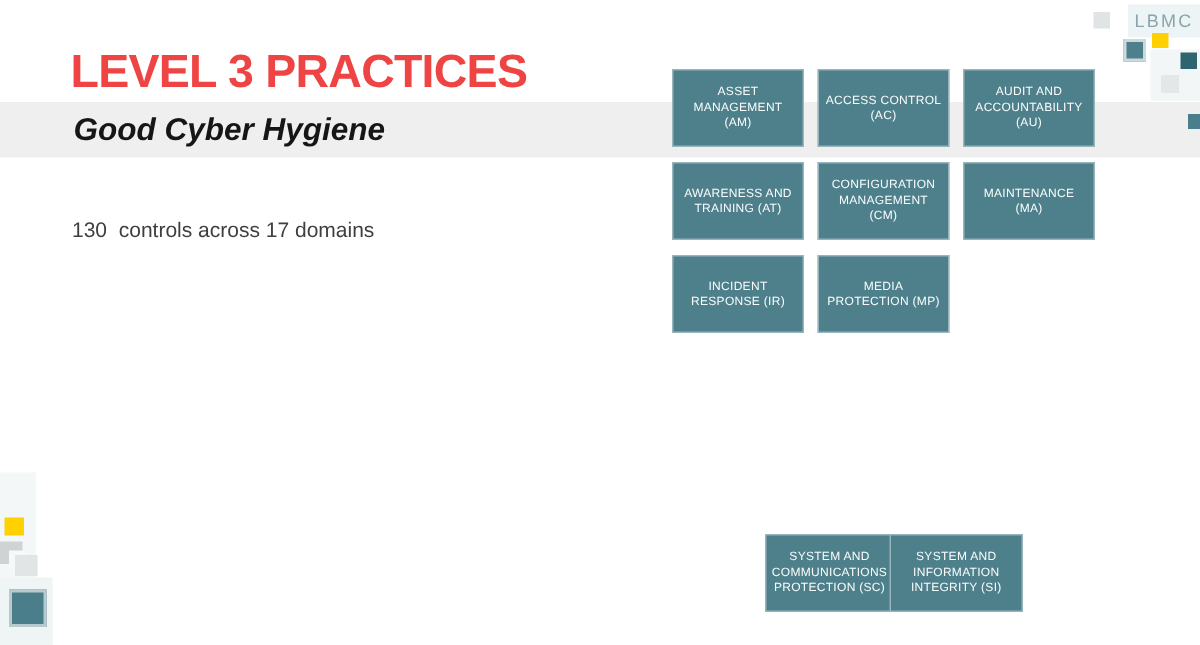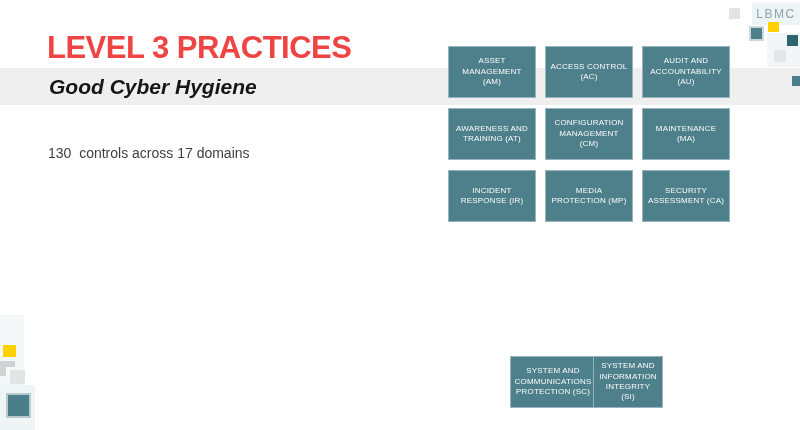--- a/index.html
+++ b/index.html
@@ -17,21 +17,21 @@
   .desc{left:48px;top:109px;font-size:14px;color:#3F3F3F;z-index:2;white-space:pre;margin-top:36px;}
   
   .grid{left:448px;top:46px;display:grid;grid-template-columns:repeat(3,88px);
         grid-auto-rows:52px;column-gap:9px;row-gap:10px;z-index:3;}
   .box{background:#4E808C;border:1px solid rgba(255,255,255,0.42);box-sizing:border-box;
        color:#FAFCFC;font-size:8px;line-height:1.3;letter-spacing:0.2px;
        display:flex;align-items:center;justify-content:center;text-align:center;
        padding:2px 4px;}
   .box-bottom{height:52px;top:356px;z-index:3;}
   .box-sc{left:510px;width:86px;}
-  .box-si{left:593px;width:70px;}
+  .box-si{left:593px;width:89px;}
   
   .logo-bg{left:752px;top:3px;width:48px;height:22px;background:#EDF4F5;z-index:1;}
   .logo-text{left:752px;top:7px;width:48px;text-align:center;font-size:12px;
              line-height:14px;letter-spacing:1.5px;color:#8BA3AA;z-index:2;}
   .tr-panel{left:767px;top:33px;width:33px;height:34px;background:#F2F6F7;z-index:1;}
   .sq{z-index:2;}
   .tr-gray1{left:729px;top:8px;width:11px;height:11px;background:#E0E4E5;}
   .tr-teal{left:749px;top:26px;width:11px;height:11px;background:#4E808C;border:2px solid #CBD9DC;}
   .tr-yellow{left:768px;top:22px;width:11px;height:10px;background:#FFD100;}
   .tr-darkteal{left:787px;top:35px;width:11px;height:11px;background:#2E6470;}
@@ -57,21 +57,20 @@
 
 <div class="abs grid">
   <div class="box">ASSET MANAGEMENT (AM)</div>
   <div class="box">ACCESS CONTROL (AC)</div>
   <div class="box">AUDIT AND ACCOUNTABILITY (AU)</div>
   <div class="box">AWARENESS AND TRAINING (AT)</div>
   <div class="box">CONFIGURATION MANAGEMENT (CM)</div>
   <div class="box">MAINTENANCE (MA)</div>
   <div class="box">INCIDENT RESPONSE (IR)</div>
   <div class="box">MEDIA PROTECTION (MP)</div>
-  <div class="box">SECURITY ASSESSMENT (CA)</div>
 </div>
 
 <div class="abs box box-bottom box-sc">SYSTEM AND COMMUNICATIONS PROTECTION (SC)</div>
 <div class="abs box box-bottom box-si">SYSTEM AND INFORMATION INTEGRITY (SI)</div>
 
 <div class="abs logo-bg"></div>
 <div class="abs logo-text">LBMC</div>
 <div class="abs tr-panel"></div>
 <div class="abs sq tr-gray1"></div>
 <div class="abs sq tr-teal"></div>

